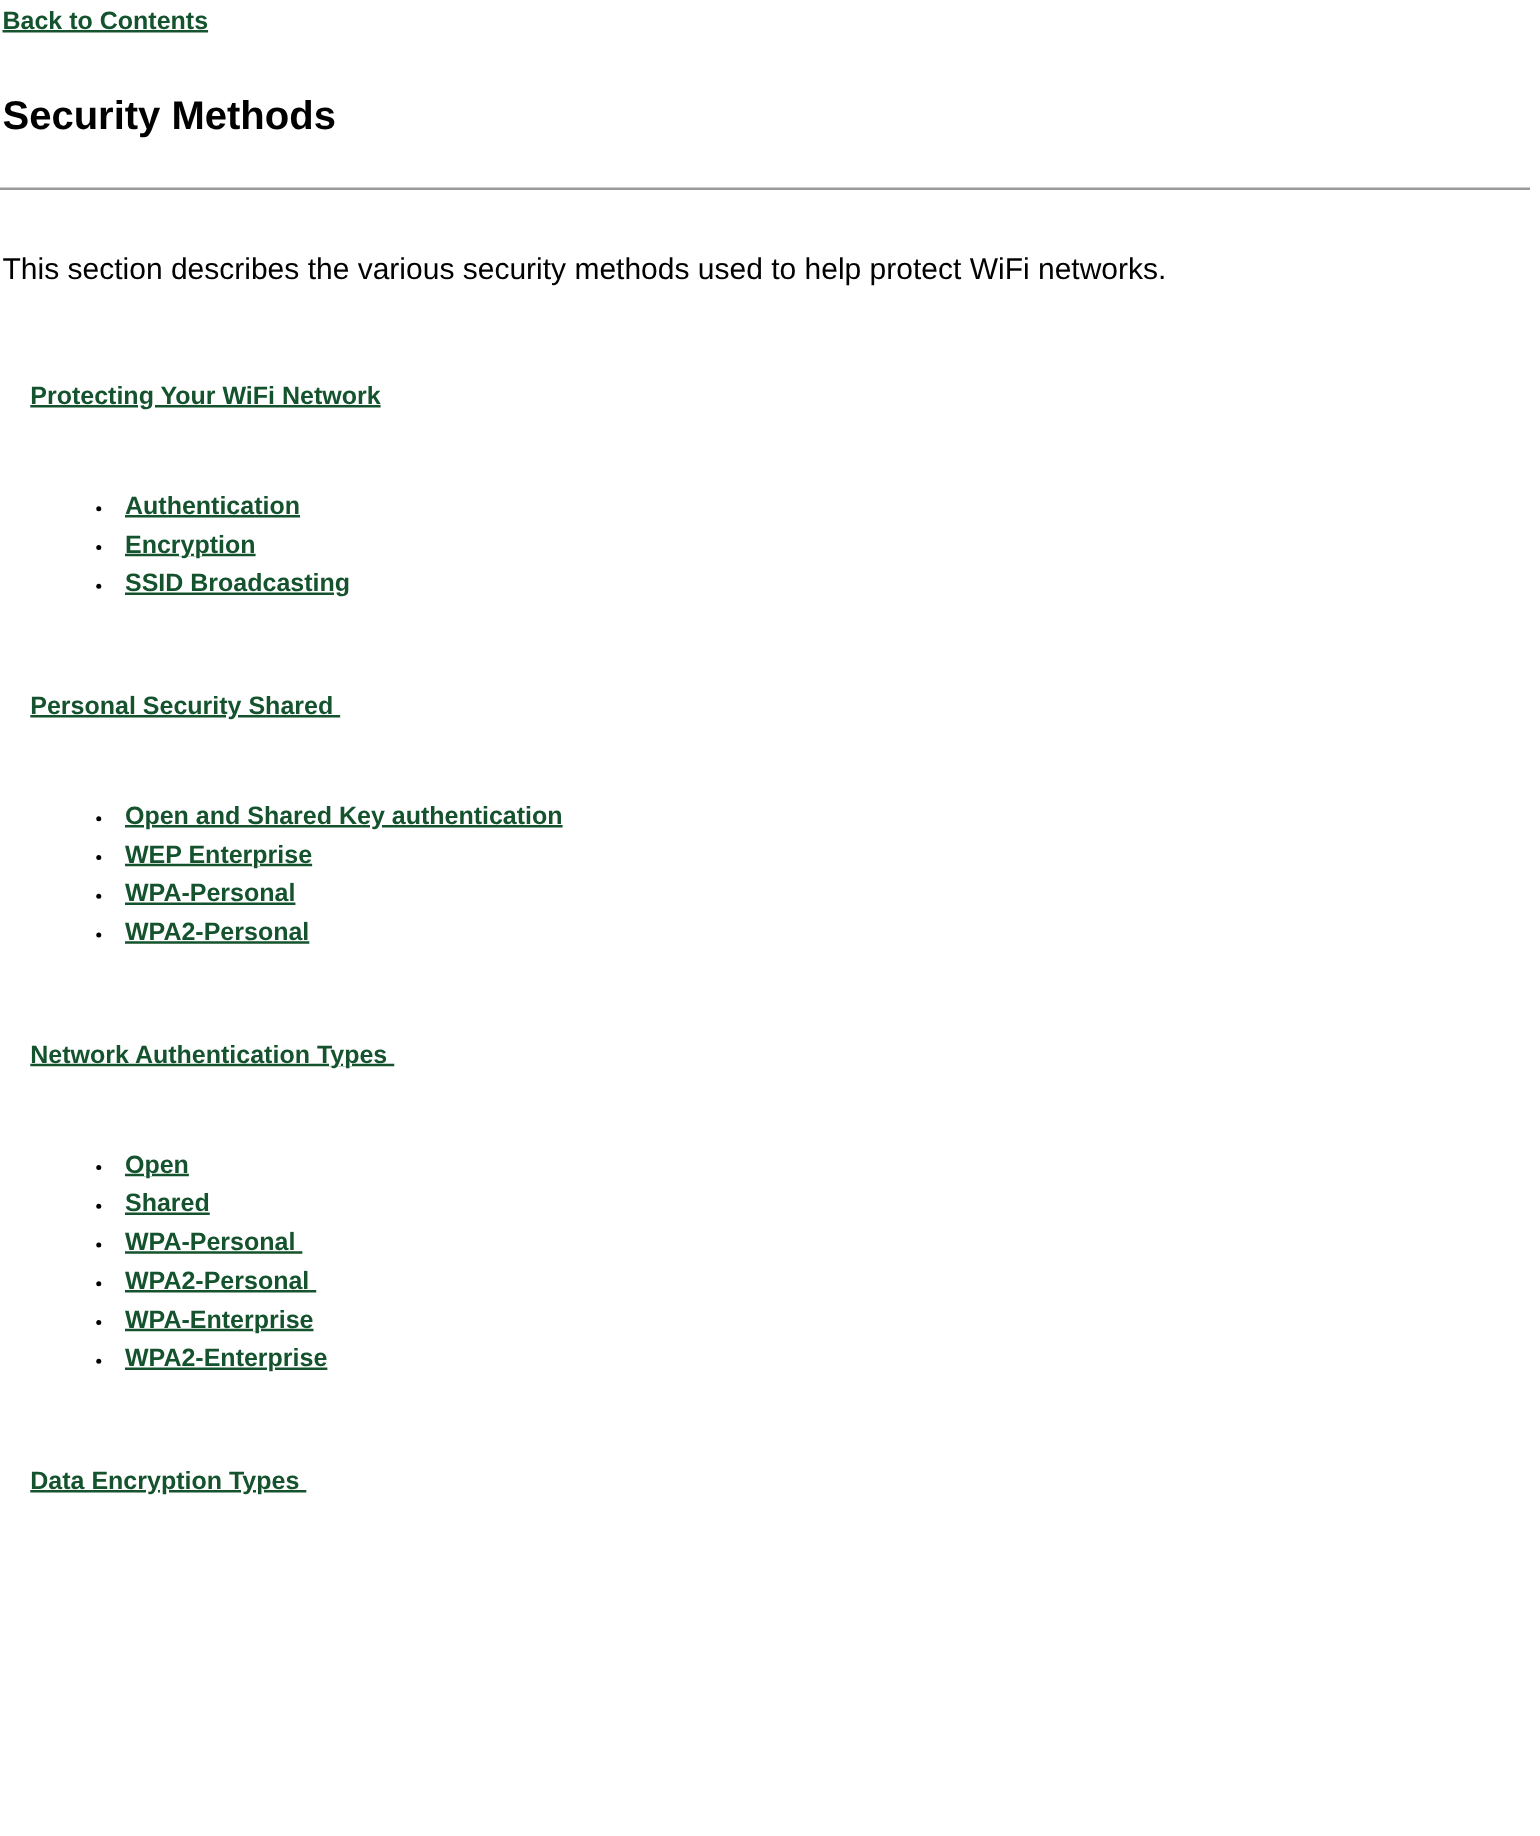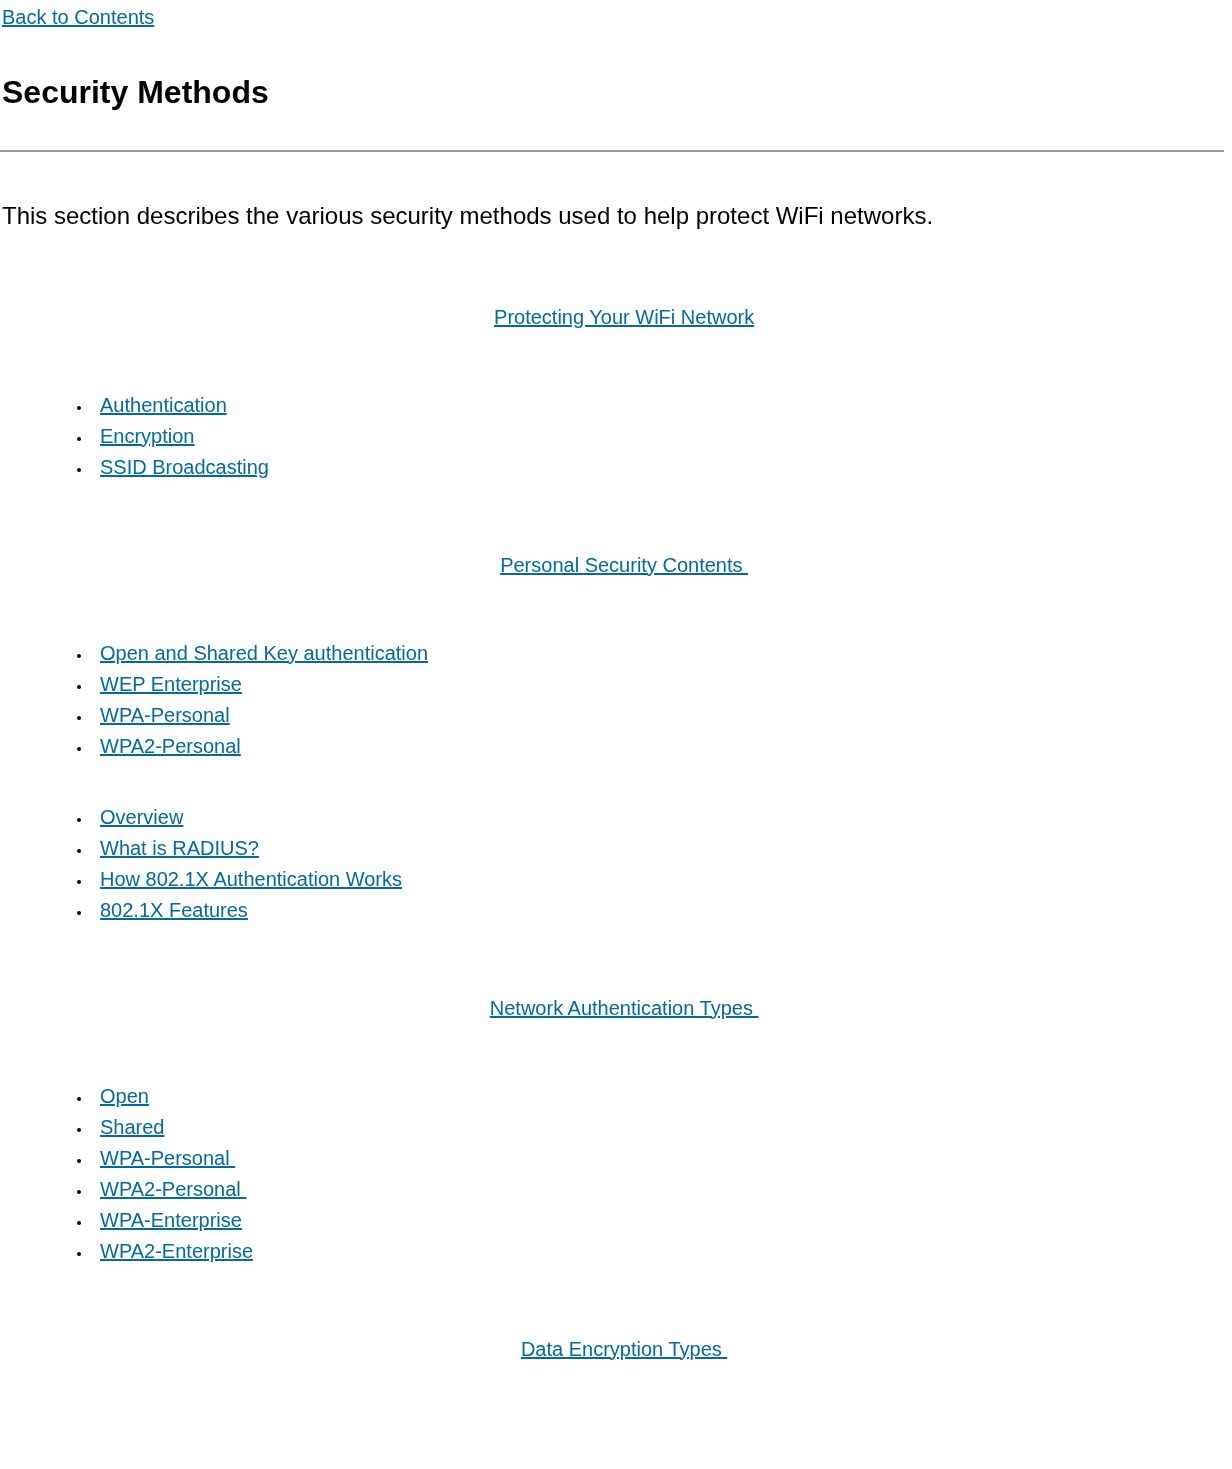--- a/index.html
+++ b/index.html
@@ -11,22 +11,23 @@
     font-size: 20px;
     line-height: 1.35;
   }
   .page {
     width: 1232px;
     min-height: 1469px;
     box-sizing: border-box;
     padding: 0 8px 0 0;
   }
   a {
-    color: #0369a1;
+    color: #14532d;
     text-decoration: underline;
+    font-weight: bold;
   }
   .back-link {
     display: inline-block;
     margin: 4px 0 0 2px;
     font-size: 20px;
   }
   h1.title {
     font-size: 32px;
     font-weight: bold;
     margin: 40px 0 36px 2px;
@@ -36,21 +37,20 @@
     border-top: 2px solid #9a9a9a;
     margin: 0 0 48px 0;
   }
   p.intro {
     margin: 0 0 44px 2px;
     font-size: 24px;
   }
   .section-link {
     margin: 0 0 8px 2px;
     white-space: pre;
-    text-align: center;
   }
   .section-link a {
     font-size: 20px;
   }
   ul.sublist {
     list-style: disc;
     margin: 34px 0 44px 0;
     padding: 0 0 0 92px;
   }
   ul.sublist li {
@@ -89,52 +89,38 @@
     <li>
       <a href="#">Encryption</a>
     </li>
     <li>
       <a href="#">SSID Broadcasting</a>
     </li>
   </ul>
 
   
   <p class="section-link">
-    <a href="#">Personal Security Contents </a>
+    <a href="#">Personal Security Shared </a>
   </p>
   <ul class="sublist">
     <li>
       <a href="#">Open and Shared Key authentication</a>
     </li>
     <li>
       <a href="#">WEP Enterprise</a>
     </li>
     <li>
       <a href="#">WPA-Personal</a>
     </li>
     <li>
       <a href="#">WPA2-Personal</a>
     </li>
   </ul>
 
   
-  <ul class="sublist">
-    <li>
-      <a href="#">Overview</a>
-    </li>
-    <li>
-      <a href="#">What is RADIUS?</a>
-    </li>
-    <li>
-      <a href="#">How 802.1X Authentication Works</a>
-    </li>
-    <li>
-      <a href="#">802.1X Features</a>
-    </li>
-  </ul>
 
   
   <p class="section-link">
     <a href="#">Network Authentication Types </a>
   </p>
   <ul class="sublist">
     <li>
       <a href="#">Open</a>
     </li>
     <li>

